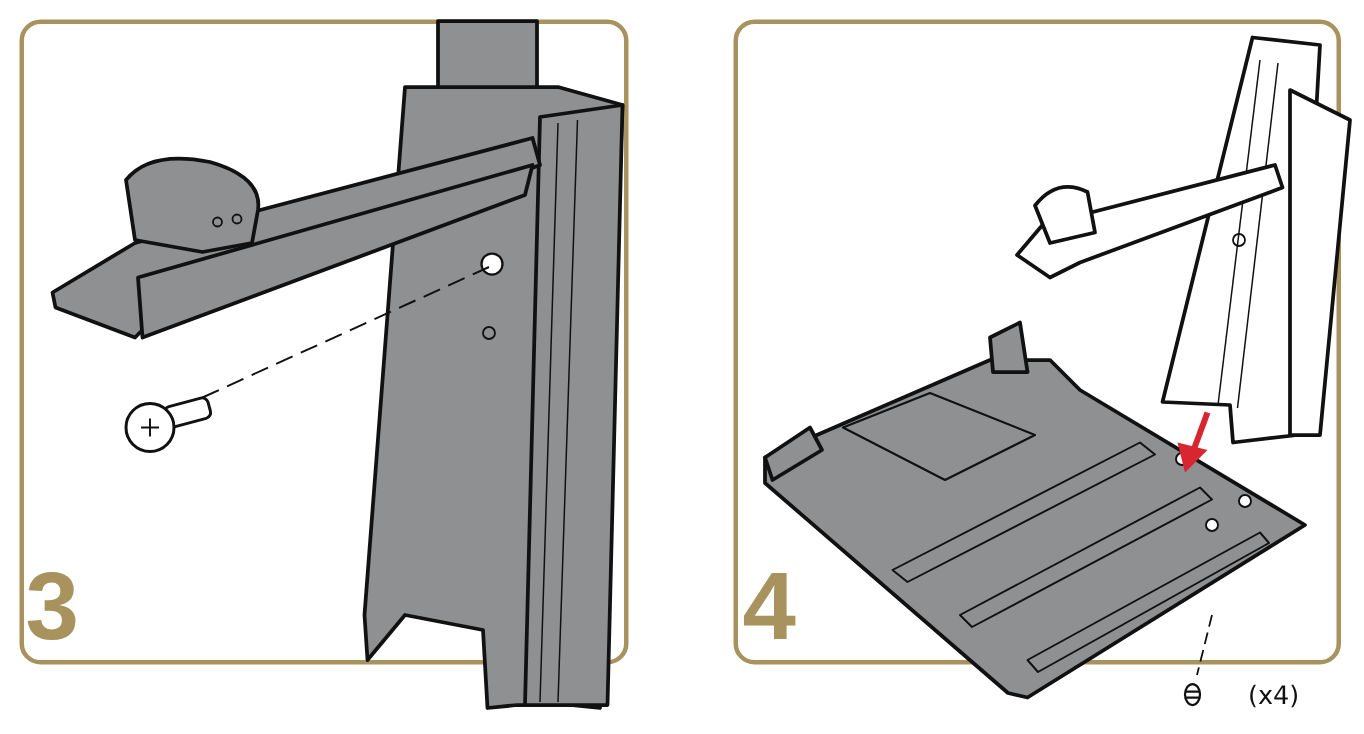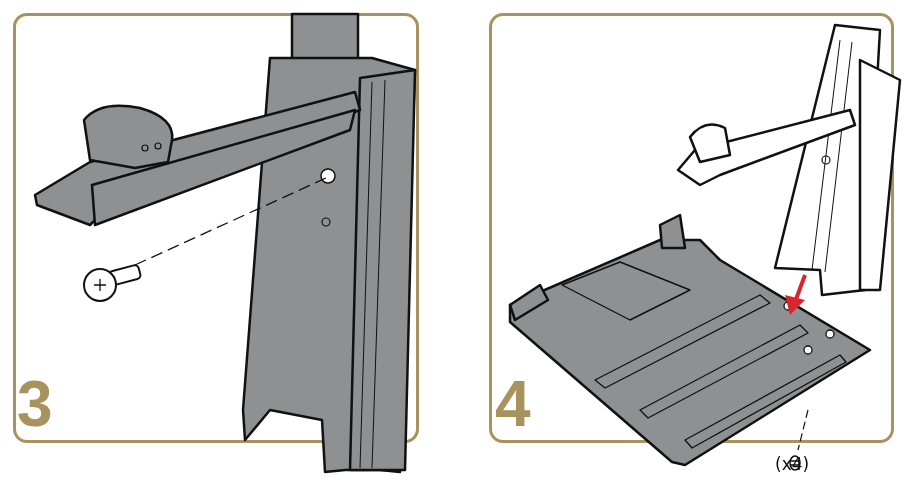--- a/index.html
+++ b/index.html
@@ -73,13 +73,13 @@
     <line x1="808" y1="410" x2="798" y2="450" stroke="#111" stroke-width="1.2" stroke-dasharray="8,4"></line>
   </g>
   <g stroke="#111" stroke-width="1.5">
     <ellipse cx="795" cy="463" rx="5" ry="7" fill="#fff"></ellipse>
     <path d="M790,461 h10 M790,465 h10"></path>
   </g>
 </svg>
 
 <div class="step-num" style="left:17px;top:372px;">3</div>
 <div class="step-num" style="left:495px;top:372px;">4</div>
-<div class="qty" style="left:775px;top:454px;">(x4)</div>
+<div class="qty" style="left:832px;top:454px;">(x4)</div>
 
 </body></html>

